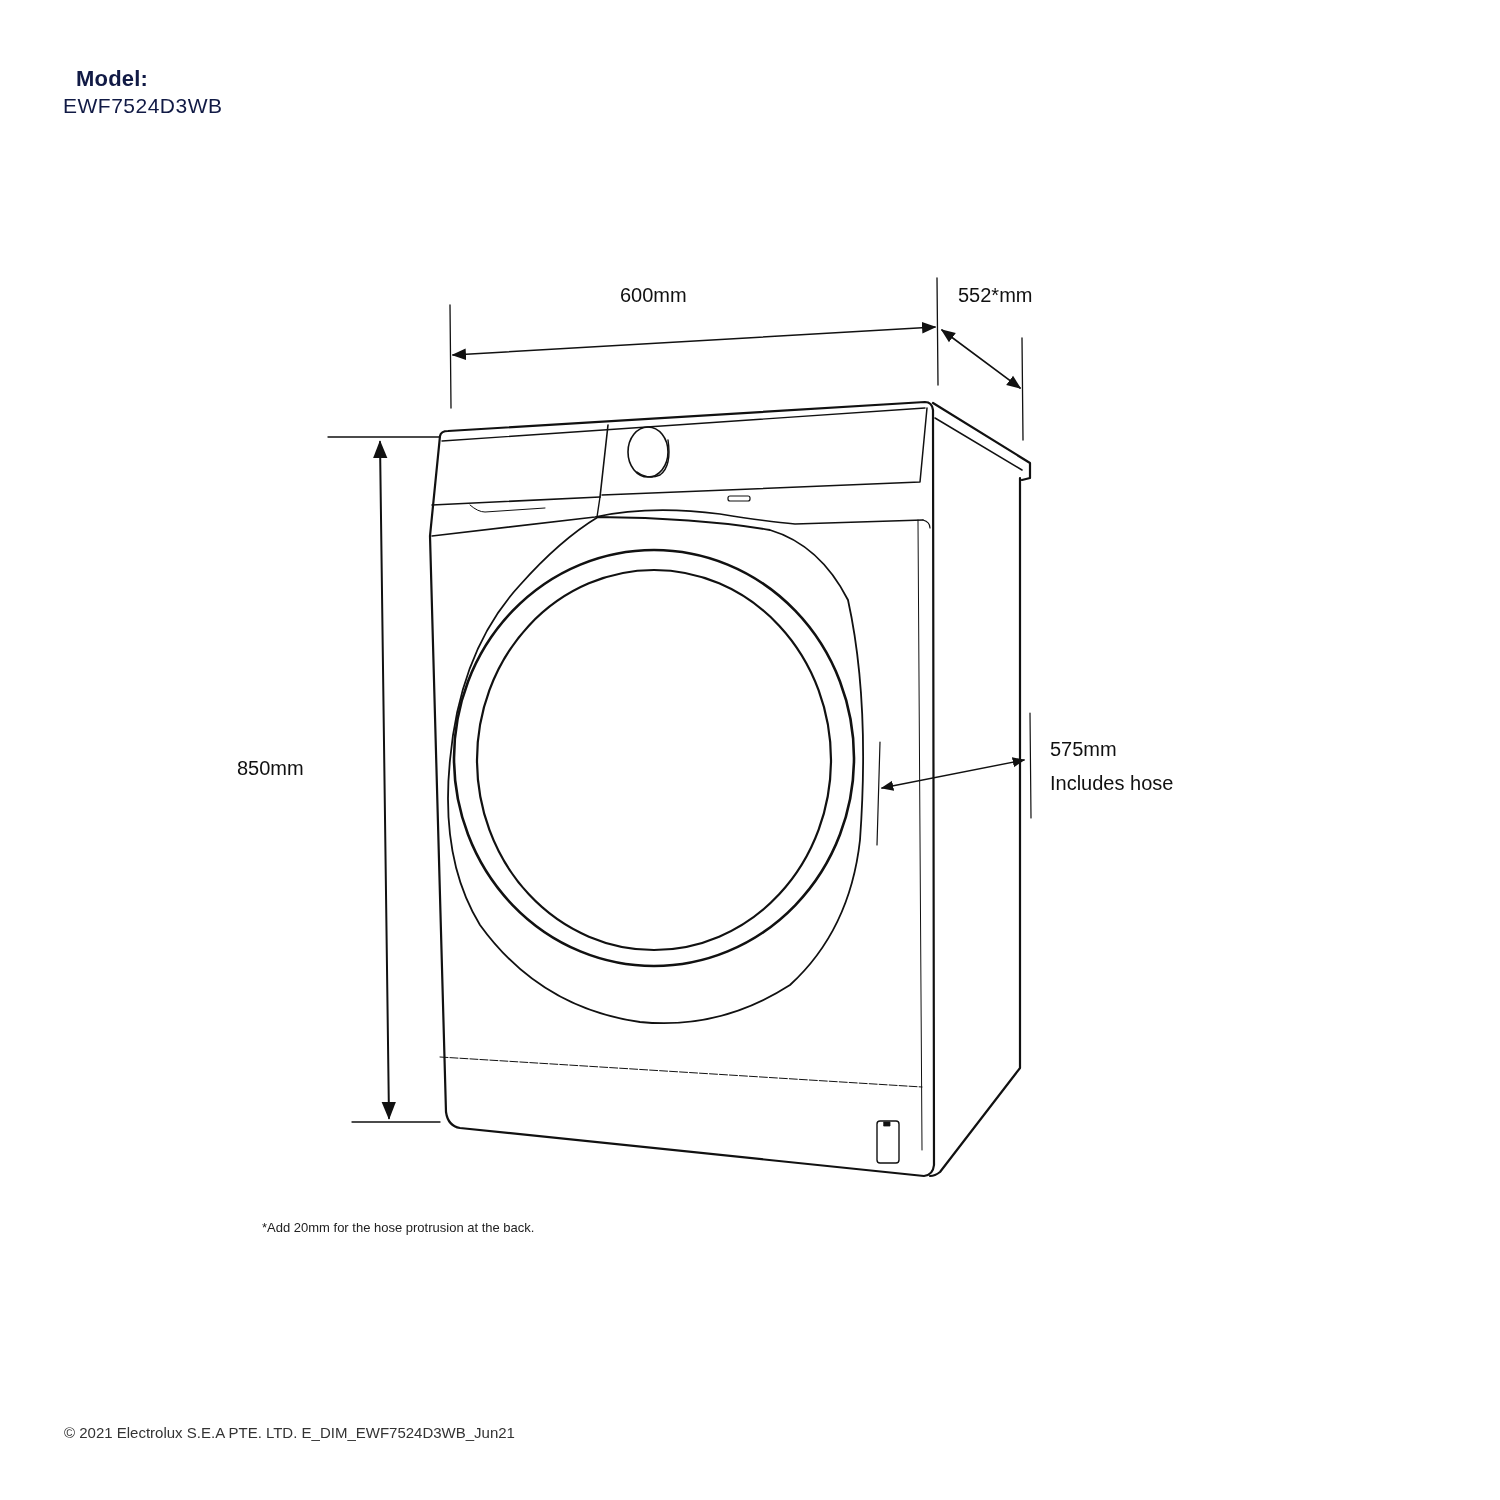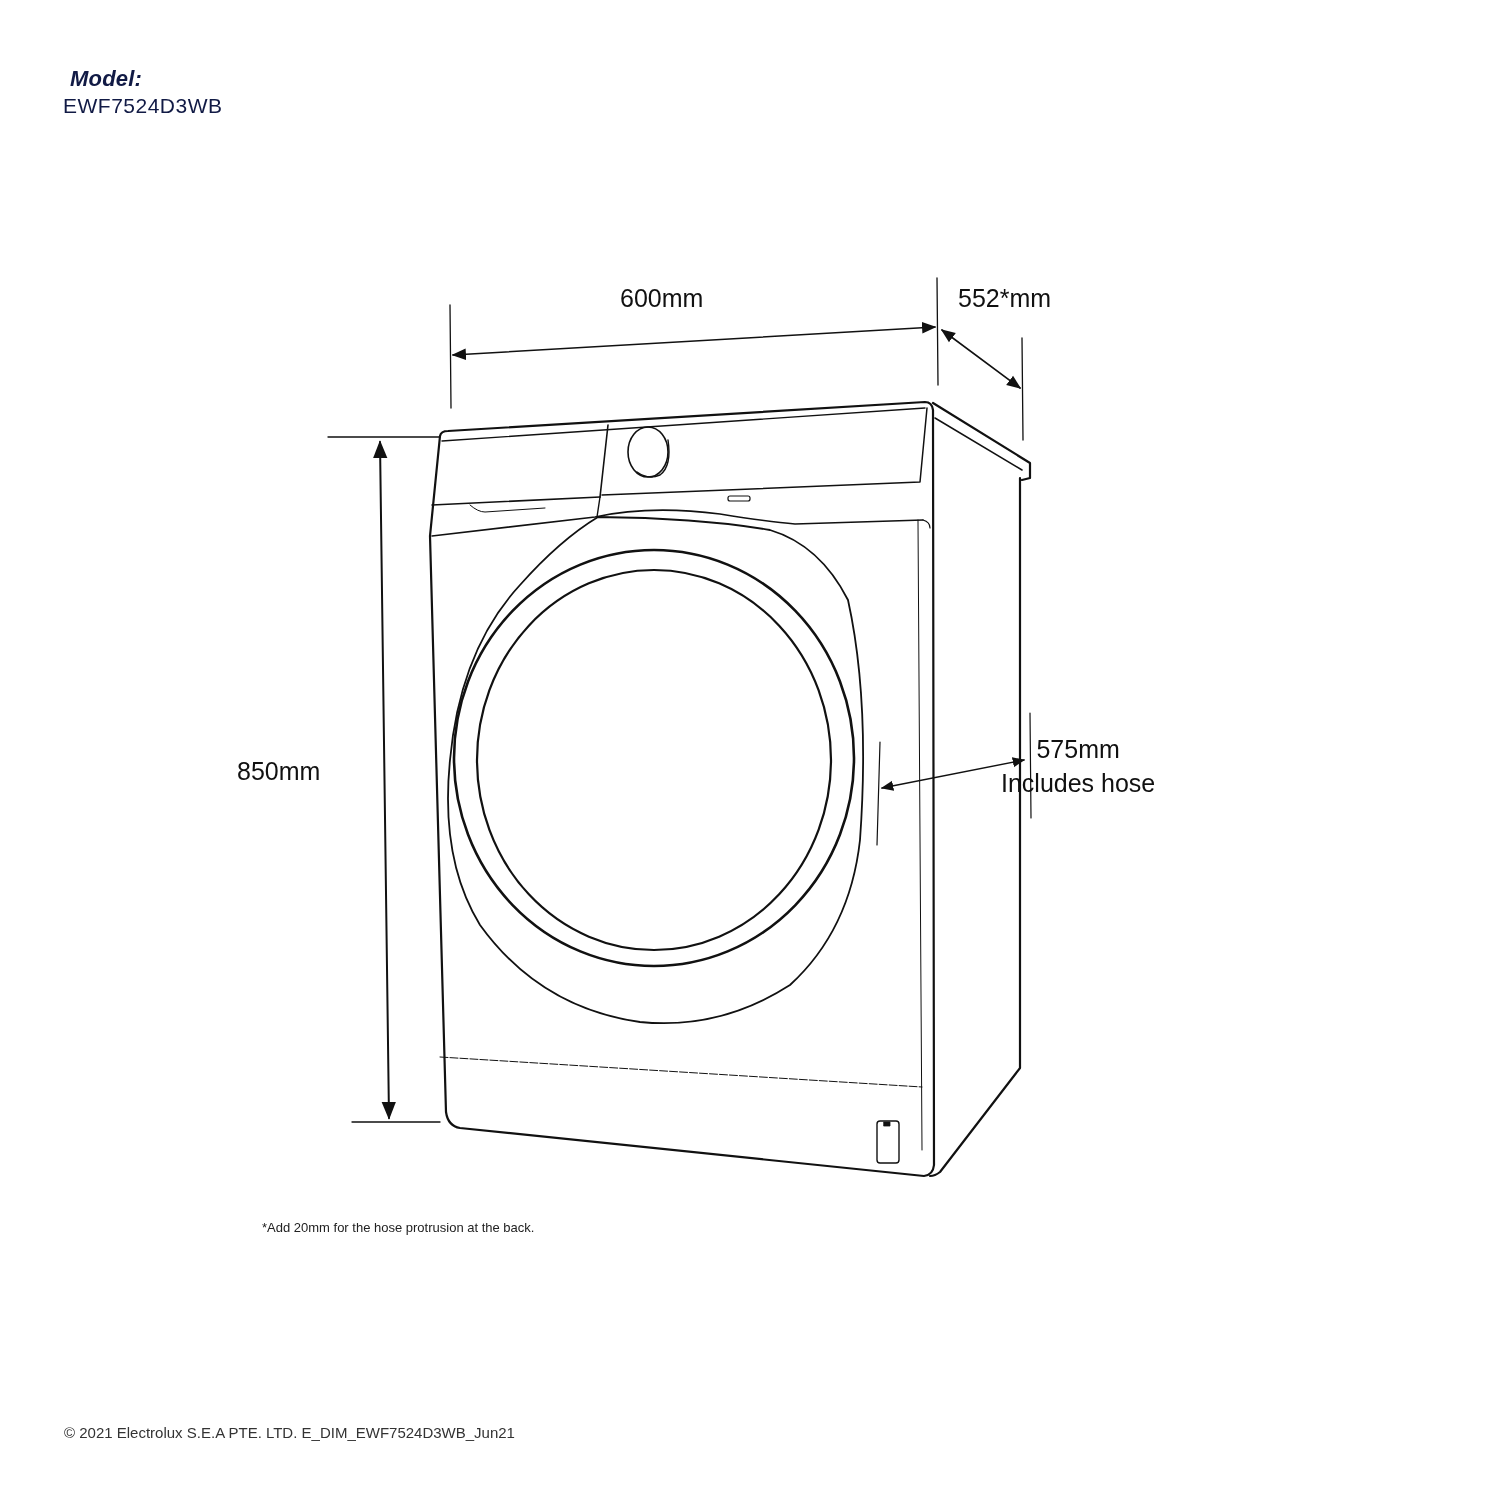--- a/index.html
+++ b/index.html
@@ -1,26 +1,26 @@
 <!DOCTYPE html>
 <html><head>
 <meta charset="utf-8">
 <style>
   html, body { margin: 0; padding: 0; background: #ffffff; }
   body { width: 1500px; height: 1500px; position: relative; overflow: hidden;
          font-family: "Liberation Sans", "DejaVu Sans", sans-serif; color: #111; }
-  .model-label { position: absolute; left: 70px; top: 66px; font-size: 22px; font-weight: bold;
-                 color: #111a45; letter-spacing: 0.2px; font-style: italic; }
+  .model-label { position: absolute; left: 76px; top: 66px; font-size: 22px; font-weight: bold;
+                 color: #111a45; letter-spacing: 0.2px; }
   .model-value { position: absolute; left: 63px; top: 94px; font-size: 21px; color: #111a45;
                  letter-spacing: 0.5px; text-align: center; }
-  .dim { position: absolute; font-size: 25px; color: #111; white-space: nowrap; }
+  .dim { position: absolute; font-size: 20px; color: #111; white-space: nowrap; }
   .dim-width { left: 620px; top: 284px; }
   .dim-depth { left: 958px; top: 284px; }
   .dim-height { left: 237px; top: 757px; }
-  .dim-door { left: 1001px; top: 732px; line-height: 34px; text-align: center; }
+  .dim-door { left: 1050px; top: 732px; line-height: 34px; }
   .footnote { position: absolute; left: 262px; top: 1220px; font-size: 13px; color: #222; }
   .copyright { position: absolute; left: 64px; top: 1424px; font-size: 15px; color: #333; text-align: right; }
   svg.drawing { position: absolute; left: 0; top: 0; }
 </style>
 </head>
 <body>
 
 <div class="model-label">Model:</div>
 <div class="model-value">EWF7524D3WB</div>
 

